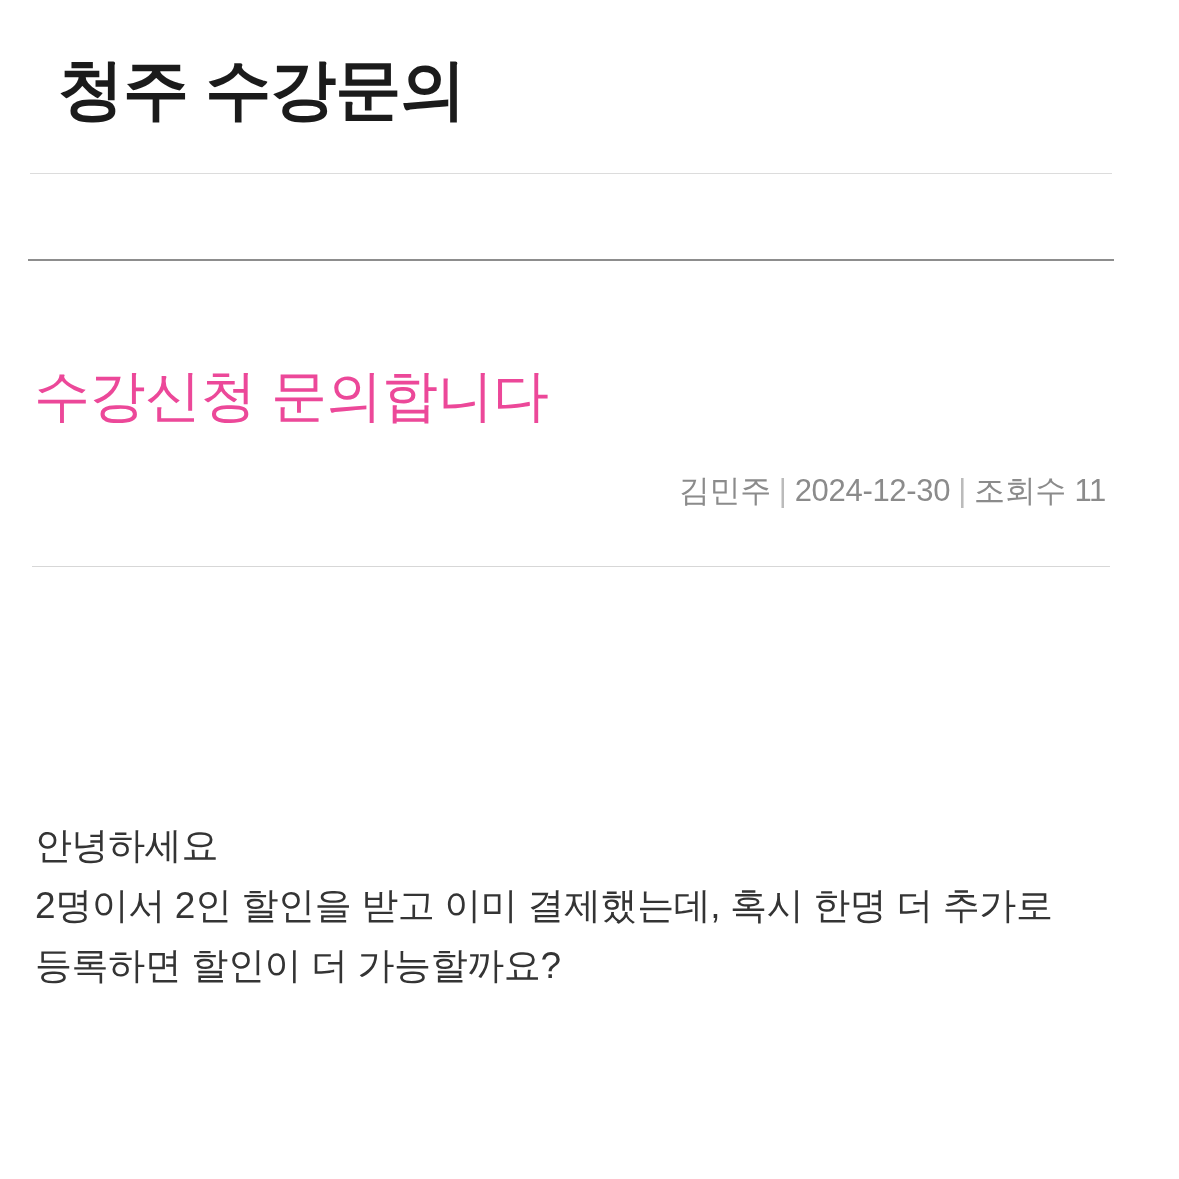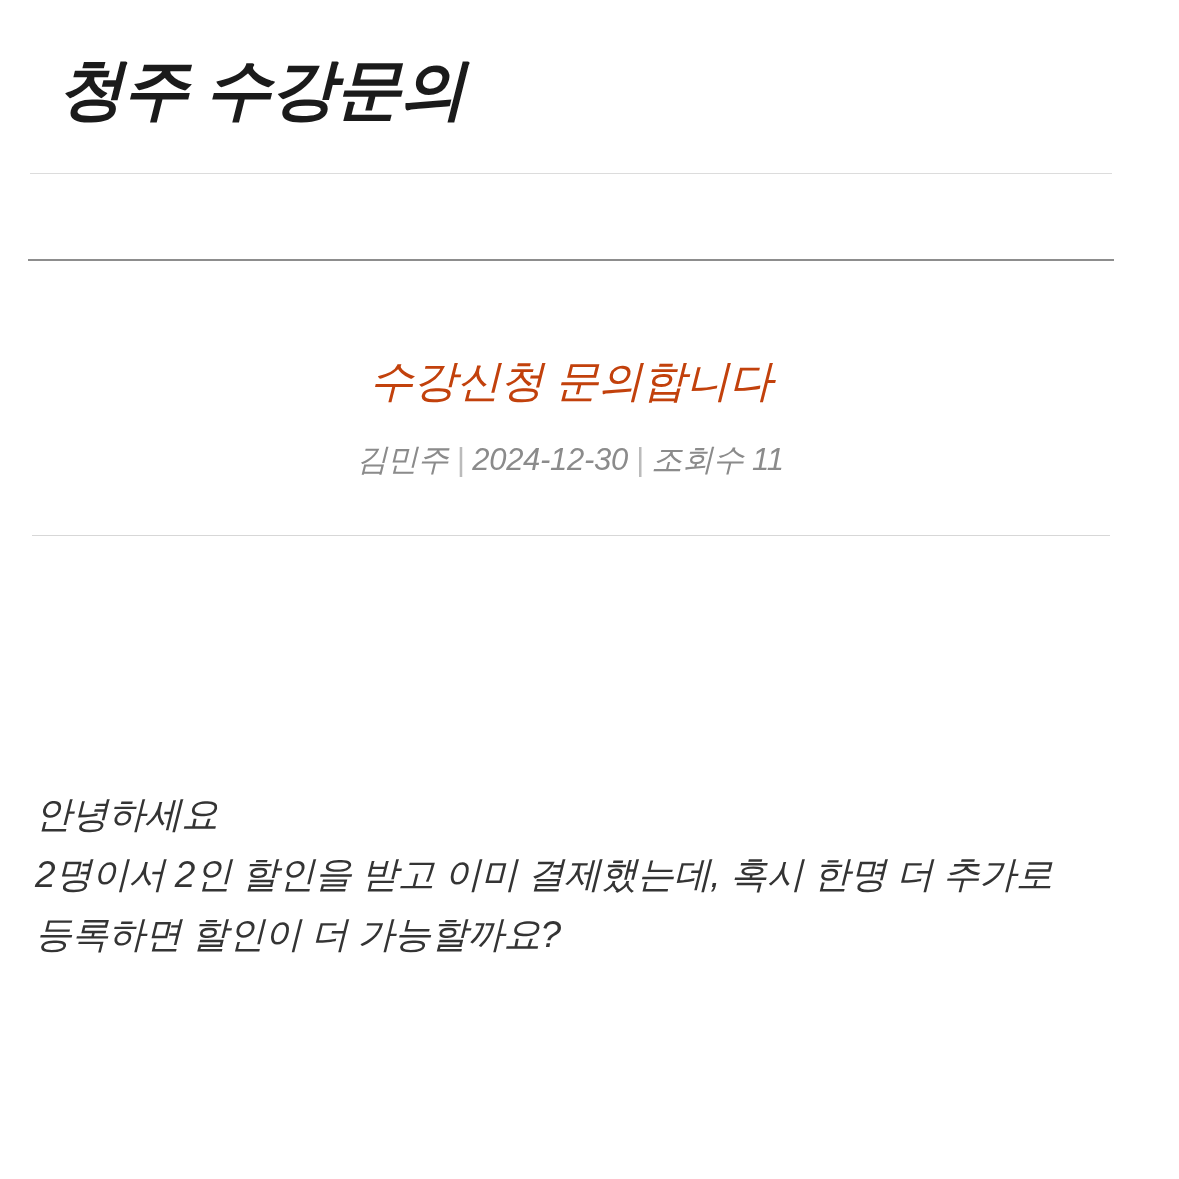--- a/index.html
+++ b/index.html
@@ -13,21 +13,20 @@
     font-family: "Liberation Sans", "DejaVu Sans", sans-serif;
     color: #333333;
     overflow: hidden;
   }
 
   .page {
     position: relative;
     width: 1142px;
     height: 1179px;
     box-sizing: border-box;
-    font-style: italic;
   }
 
   
   .board-header {
     padding: 48px 0 0 58px;
   }
   .board-title {
     font-size: 66px;
     font-weight: 700;
     letter-spacing: -1px;
@@ -43,30 +42,29 @@
   .rule-thick {
     margin: 85px 28px 0 28px;
     border-top: 2px solid #8d8d8d;
   }
 
   
   .post-head {
     padding: 62px 34px 0 34px;
   }
   .post-title {
-    text-align: center;
-    font-size: 44px;
+    font-size: 56px;
     font-weight: 400;
-    color: #c2410c;
+    color: #ec4899;
     letter-spacing: -0.5px;
     line-height: 1.3;
   }
   .post-meta {
     margin-top: 30px;
-    text-align: center;
+    text-align: right;
     font-size: 31px;
     color: #8b8b8b;
     letter-spacing: -0.3px;
     padding-right: 2px;
   }
   .post-meta .sep {
     color: #bbbbbb;
     padding: 0 8px;
   }
 

